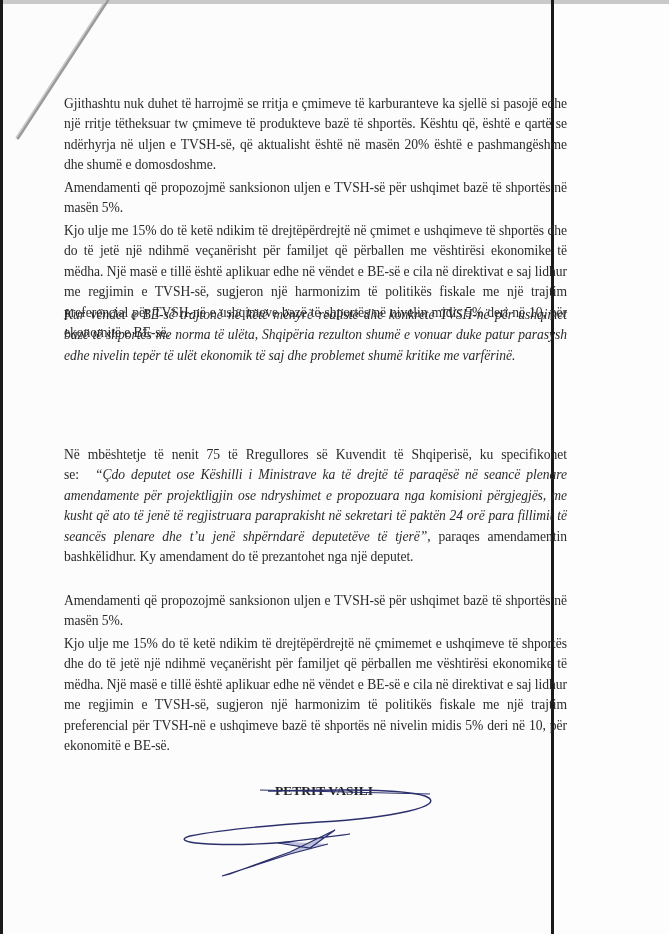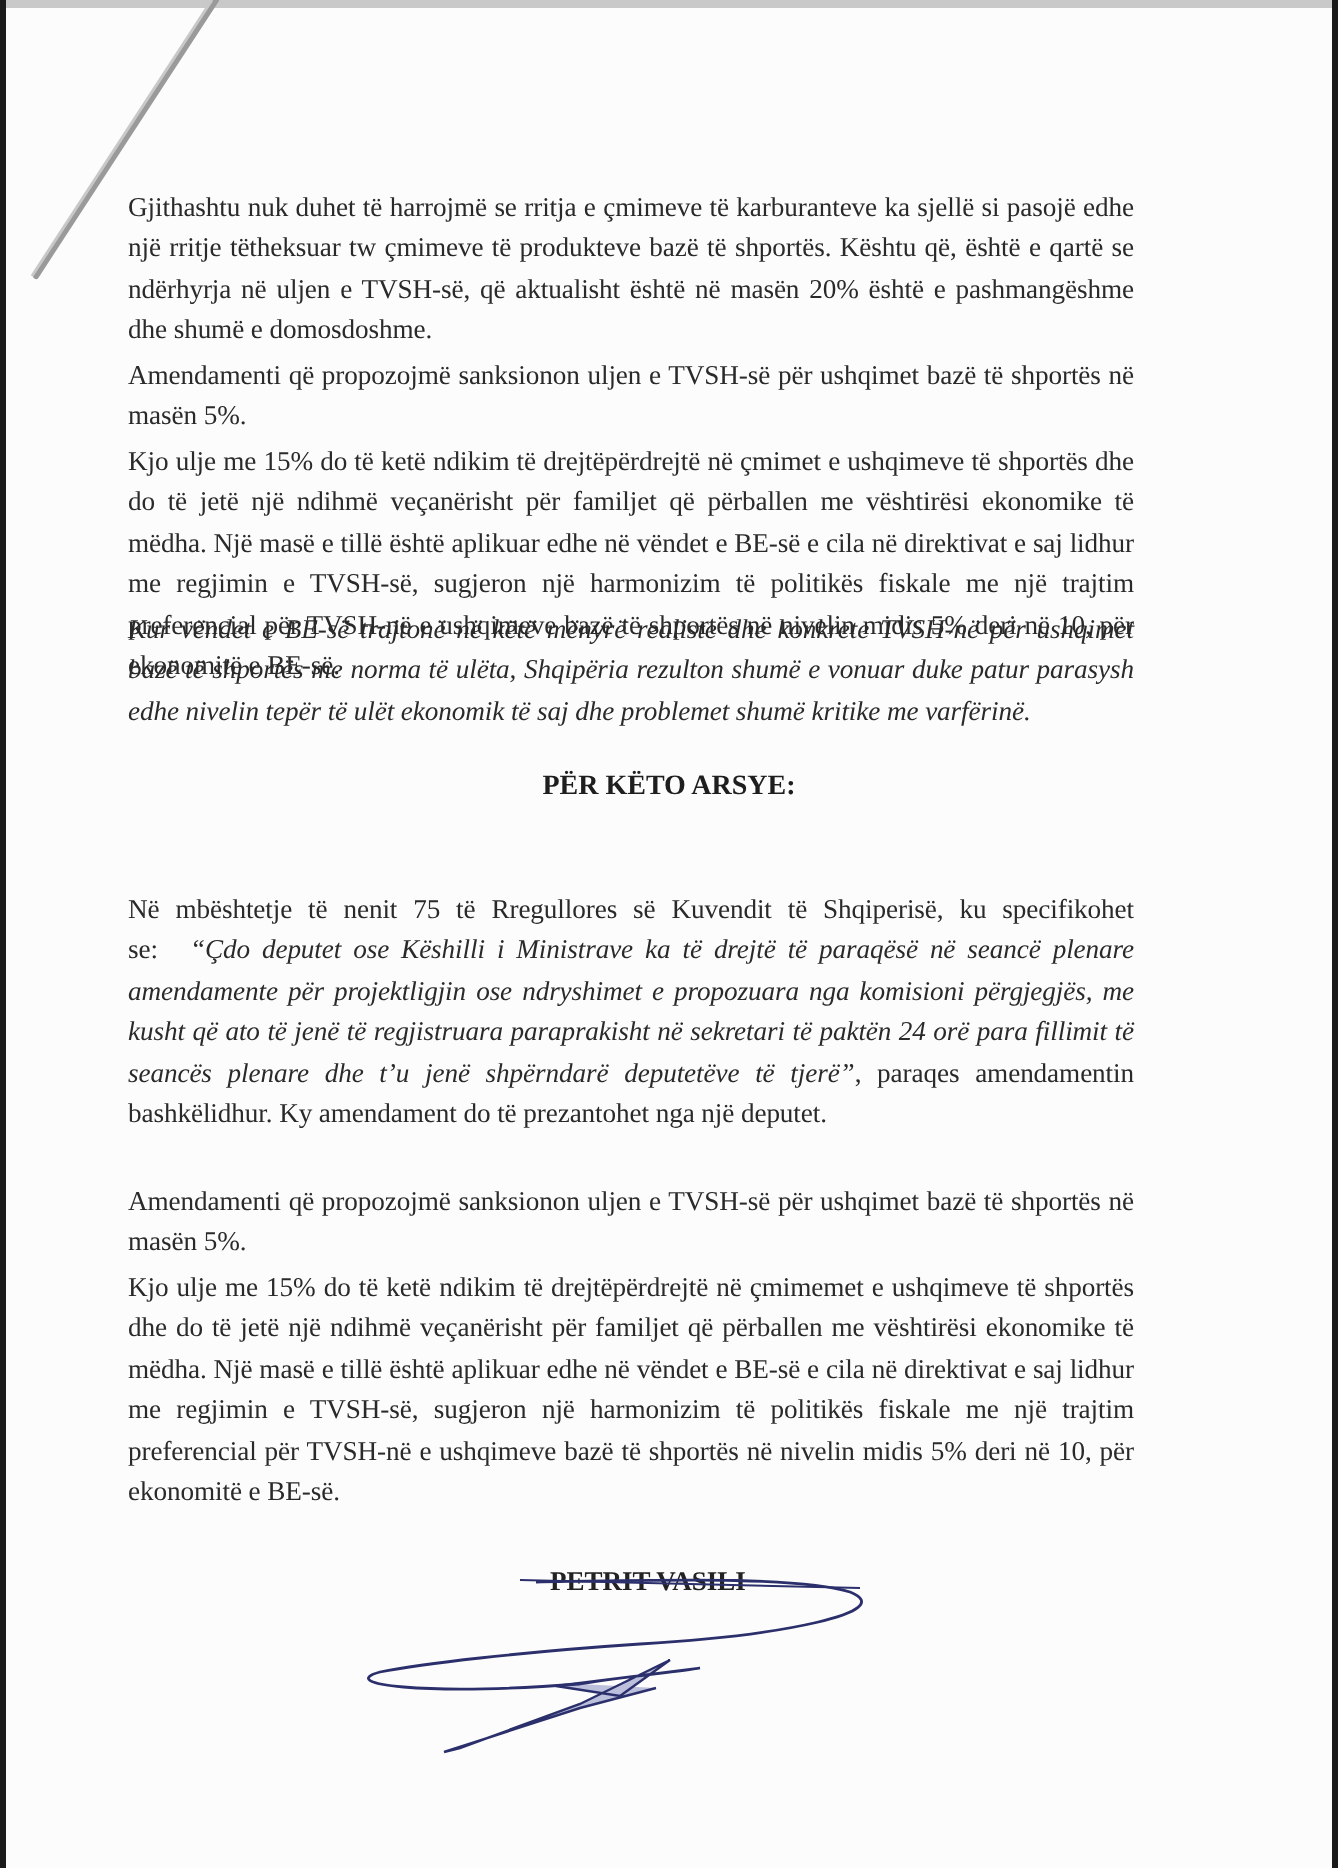--- a/index.html
+++ b/index.html
@@ -2,21 +2,21 @@
 <html><head>
 <meta charset="utf-8">
 <style>
   html, body { margin:0; padding:0; }
   body {
     width:669px; height:934px; overflow:hidden; position:relative;
     background:#fdfdfd;
     font-family:"Liberation Serif", serif;
     color:#2a2a2a;
   }
-  .page { position:absolute; left:0; top:0; width:669px; height:934px; background:#fcfcfc; }
+  .page { position:absolute; left:0; top:0; width:554px; height:934px; background:#fcfcfc; }
   .topbar { position:absolute; left:0; top:0; width:669px; height:4px; background:#c9c9c9; }
   .edge-left { position:absolute; left:0; top:0; width:3px; height:934px; background:#1a1a1a; }
   .edge-right { position:absolute; right:0; top:0; width:3px; height:934px; background:#1a1a1a; }
   .fold { position:absolute; left:0; top:0; }
   .para {
     position:absolute; left:64px; width:503px;
     font-size:13.6px; line-height:20.4px;
     text-align:justify; margin:0;
     letter-spacing:-0.05px;
   }
@@ -43,21 +43,20 @@
   <svg class="fold" width="130" height="140">
     <line x1="108" y1="0" x2="18" y2="138" stroke="#9a9a9a" stroke-width="3" stroke-linecap="round"></line>
     <line x1="106" y1="0" x2="16" y2="138" stroke="#c8c8c8" stroke-width="1.5"></line>
   </svg>
 
   <p class="para" style="top:94px;">Gjithashtu nuk duhet të harrojmë se rritja e çmimeve të karburanteve ka sjellë si pasojë edhe një rritje tëtheksuar tw çmimeve të produkteve bazë të shportës. Kështu që, është e qartë se ndërhyrja në uljen e TVSH-së, që aktualisht është në masën 20% është e pashmangëshme dhe shumë e domosdoshme.</p>
   <p class="para" style="top:178px;">Amendamenti që propozojmë sanksionon uljen e TVSH-së për ushqimet bazë të shportës në masën 5%.</p>
   <p class="para" style="top:221px;">Kjo ulje me 15% do të ketë ndikim të drejtëpërdrejtë në çmimet e ushqimeve të shportës dhe do të jetë një ndihmë veçanërisht për familjet që përballen me vështirësi ekonomike të mëdha. Një masë e tillë është aplikuar edhe në vëndet e BE-së e cila në direktivat e saj lidhur me regjimin e TVSH-së, sugjeron një harmonizim të politikës fiskale me një trajtim preferencial për TVSH-në e ushqimeve bazë të shportës në nivelin midis 5% deri në 10, për ekonomitë e BE-së.</p>
   <p class="para" style="top:305px;font-style:italic;">Kur vëndet e BE-së trajtonë në këtë mënyrë realiste dhe konkrete TVSH-në për ushqimet bazë të shportës me norma të ulëta, Shqipëria rezulton shumë e vonuar duke patur parasysh edhe nivelin tepër të ulët ekonomik të saj dhe problemet shumë kritike me varfërinë.</p>
 
-  <div class="heading">PËR KËTO ARSYE:</div>
 
   <p class="para" style="top:445px;"><span>Në mbështetje të nenit 75 të Rregullores së Kuvendit të Shqiperisë, ku specifikohet se:</span><span class="italic">“Çdo deputet ose Këshilli i Ministrave ka të drejtë të paraqësë në seancë plenare amendamente për projektligjin ose ndryshimet e propozuara nga komisioni përgjegjës, me kusht që ato të jenë të regjistruara paraprakisht në sekretari të paktën 24 orë para fillimit të seancës plenare dhe t’u jenë shpërndarë deputetëve të tjerë”</span><span>, paraqes amendamentin bashkëlidhur. Ky amendament do të prezantohet nga një deputet.</span></p>
 
   <p class="para" style="top:591px;">Amendamenti që propozojmë sanksionon uljen e TVSH-së për ushqimet bazë të shportës në masën 5%.</p>
   <p class="para" style="top:634px;">Kjo ulje me 15% do të ketë ndikim të drejtëpërdrejtë në çmimemet e ushqimeve të shportës dhe do të jetë një ndihmë veçanërisht për familjet që përballen me vështirësi ekonomike të mëdha. Një masë e tillë është aplikuar edhe në vëndet e BE-së e cila në direktivat e saj lidhur me regjimin e TVSH-së, sugjeron një harmonizim të politikës fiskale me një trajtim preferencial për TVSH-në e ushqimeve bazë të shportës në nivelin midis 5% deri në 10, për ekonomitë e BE-së.</p>
 
   <div class="sig-name">PETRIT VASILI</div>
 
   <svg class="signature" width="320" height="120">
     <path d="M 118 21 C 180 20, 250 18, 275 26 C 300 36, 240 48, 170 52 C 110 56, 60 62, 40 66 C 18 72, 60 78, 140 72" fill="none" stroke="#2b2f6b" stroke-width="1.4"></path>

